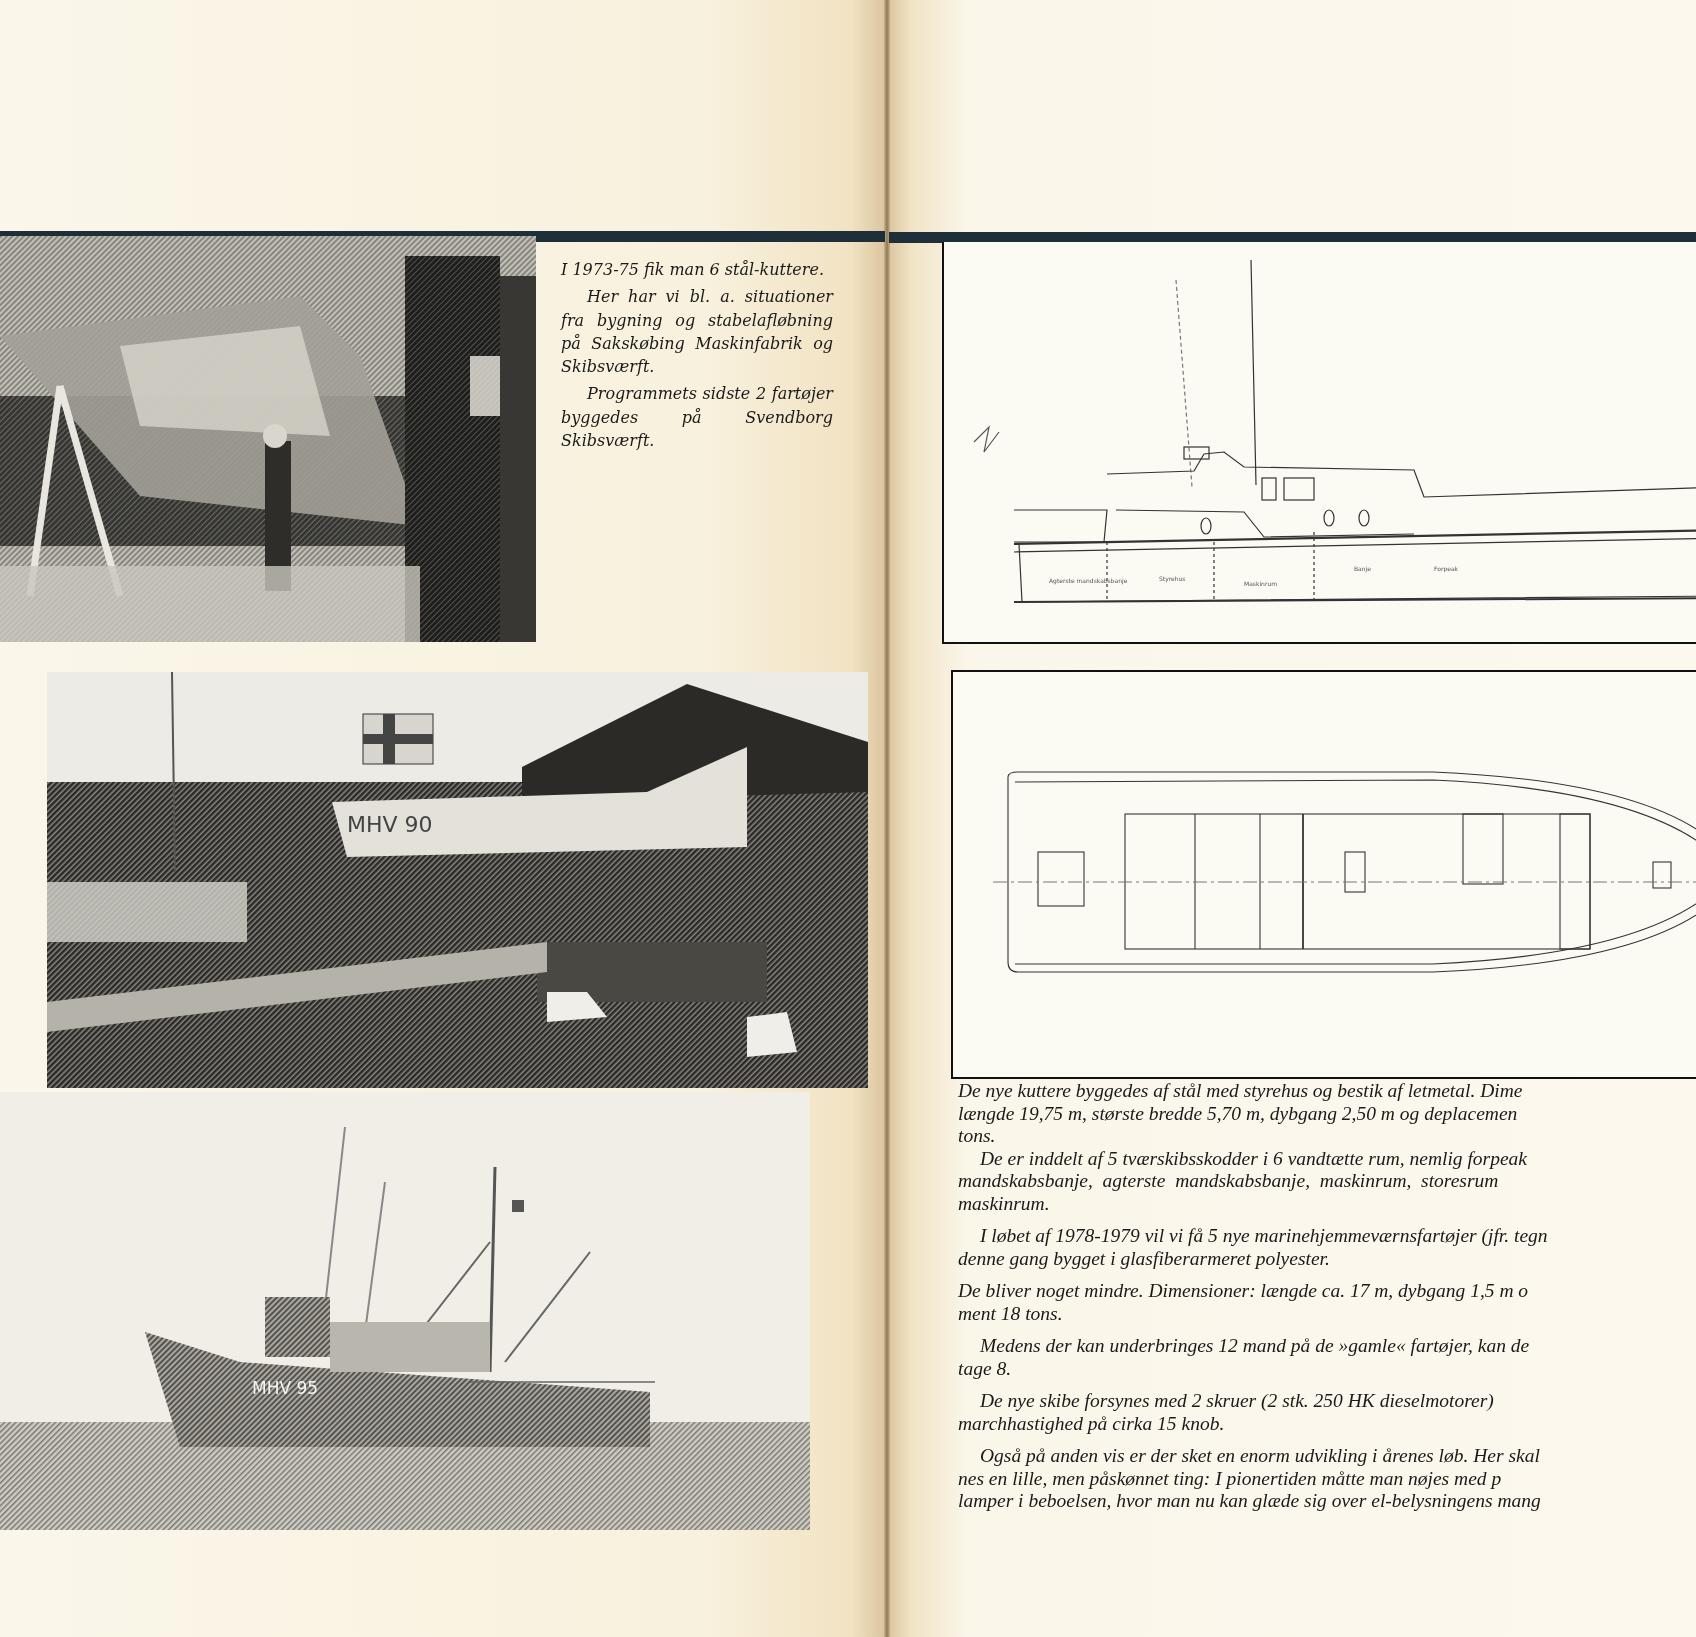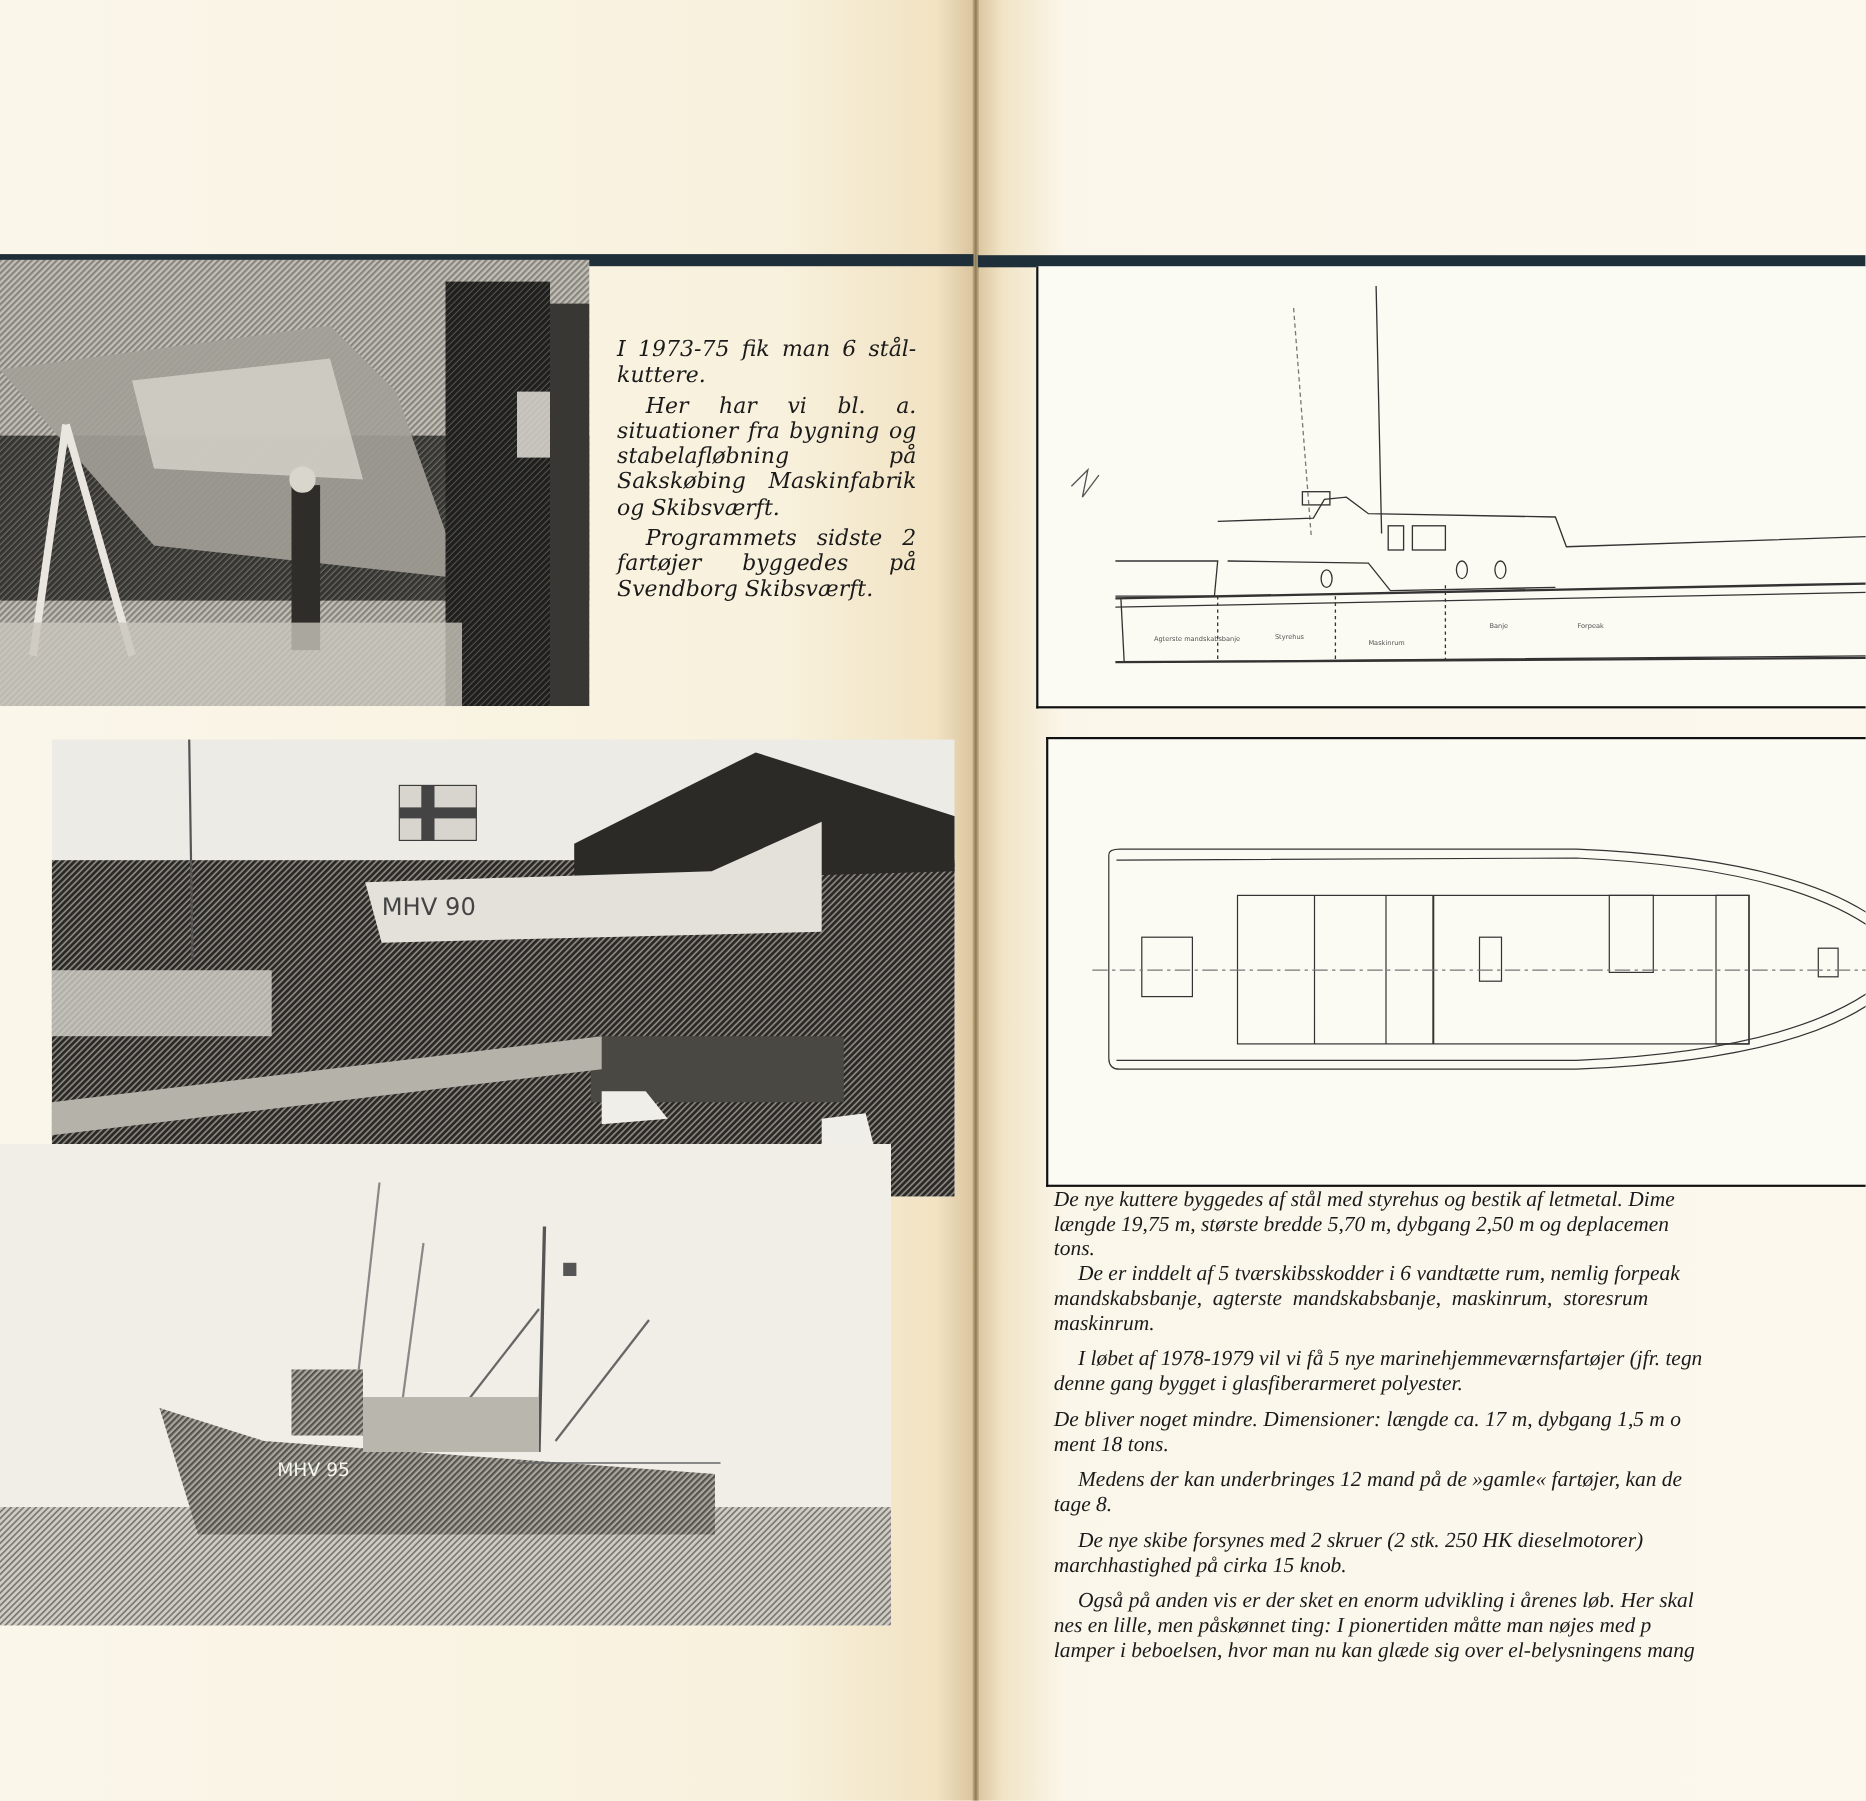--- a/index.html
+++ b/index.html
@@ -17,23 +17,22 @@
     .gutter { position: absolute; left: 884px; width: 6px; top: 0; bottom: 0;
       background: linear-gradient(to right, #c9b389, #8d7a5a, #c9b389); }
     .top-rule { position: absolute; top: 231px; height: 11px; background: #1f2f3a; }
     .top-rule.left { left: 0; width: 885px; }
     .top-rule.right { left: 889px; right: 0; top: 232px; }
 
     .photo { position: absolute; overflow: hidden; }
     .photo svg { display: block; width: 100%; height: 100%; }
 
     .col-text {
-      position: absolute; font-style: italic; font-size: 20px; line-height: 23.3px;
+      position: absolute; font-style: italic; font-size: 16px; line-height: 23.3px;
       text-align: justify;
-      margin-top: 48px;
     }
     .col-text p { margin: 0; }
     .col-text p.indent { text-indent: 26px; }
     .col-text p + p { margin-top: 4px; }
 
     .drawing { position: absolute; border: 2.5px solid #111; background: #fbfaf3; }
     .drawing svg { display: block; width: 100%; height: 100%; }
 
     .body-text {
       position: absolute; left: 958px; top: 1080px; width: 760px;
@@ -106,21 +105,21 @@
     <path d="M285 130 L600 120 L700 75 L700 175 L300 185 Z" fill="#e3e1da"></path>
     <text x="300" y="160" font-family="DejaVu Sans, sans-serif" font-size="22" fill="#444">MHV 90</text>
     <rect x="0" y="210" width="200" height="60" fill="#d5d3cc" opacity="0.8"></rect>
     <rect x="490" y="270" width="230" height="60" fill="#4a4843"></rect>
     <path d="M0 330 L500 270 L500 300 L0 360 Z" fill="#b5b2aa"></path>
     <path d="M500 320 L540 320 L560 345 L500 350 Z" fill="#f0eee8"></path>
     <path d="M700 345 L740 340 L750 380 L700 385 Z" fill="#f0eee8"></path>
   </svg>
 </div>
 
-<div class="photo" style="left:0; top:1040px; width:810px; height:438px;">
+<div class="photo" style="left:0; top:1092px; width:810px; height:438px;">
   <svg viewBox="0 0 810 438" preserveAspectRatio="none">
     <defs>
       <pattern id="ht3" width="4" height="4" patternUnits="userSpaceOnUse" patternTransform="rotate(45)">
         <rect width="4" height="4" fill="#cfccc4"></rect>
           <rect width="1.5" height="4" fill="#7a7771"></rect>
       </pattern>
       <pattern id="ht3b" width="4" height="4" patternUnits="userSpaceOnUse" patternTransform="rotate(45)">
         <rect width="4" height="4" fill="#aaa79f"></rect>
           <rect width="2" height="4" fill="#55534e"></rect>
       </pattern>

